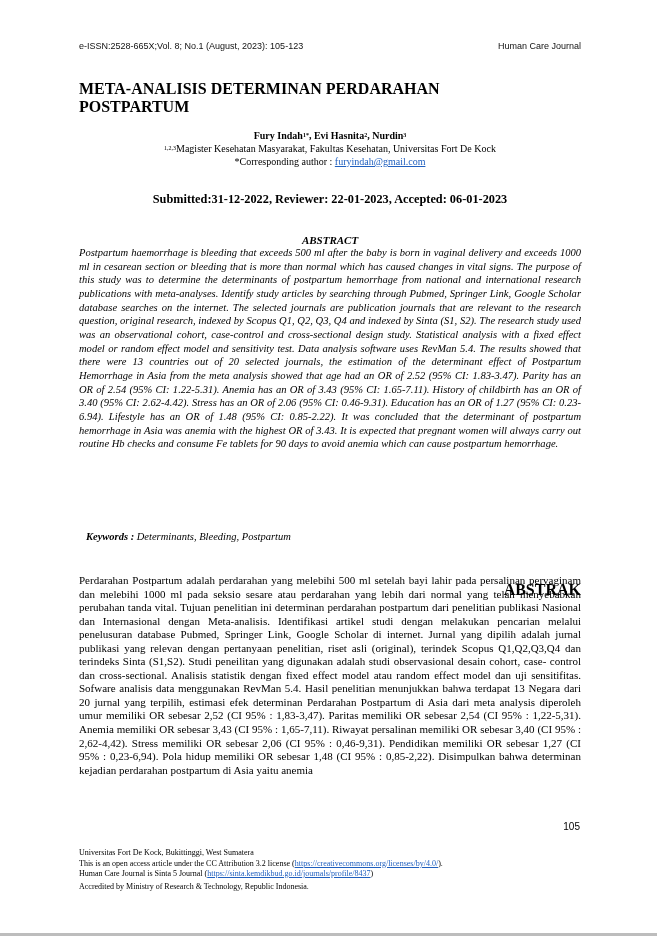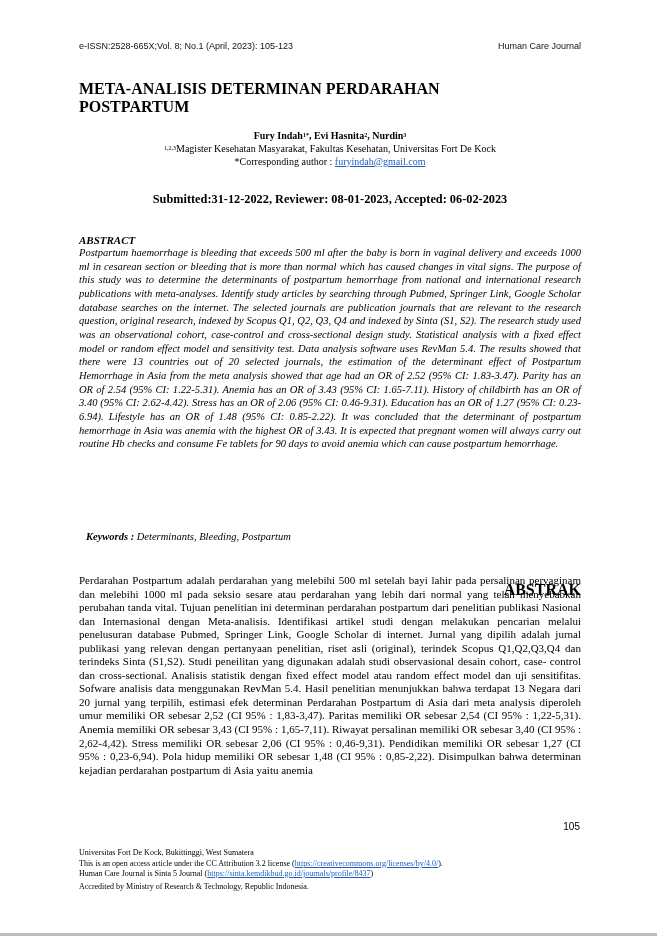--- a/index.html
+++ b/index.html
@@ -96,21 +96,21 @@
       text-align: center;
       font-weight: bold;
       font-size: 12.3px;
       line-height: 15px;
     }
     .abstract-heading {
       position: absolute;
       top: 234px;
       left: 79px;
       width: 502px;
-      text-align: left;
+      text-align: center;
       font-weight: bold;
       font-style: italic;
       font-size: 11px;
       line-height: 12px;
     }
     .abstract-body {
       position: absolute;
       top: 246px;
       left: 79px;
       width: 502px;
@@ -170,42 +170,42 @@
     }
     .footer div { white-space: nowrap; }
     .footer .gap { margin-top: 2px; }
   </style>
 </head>
 <body>
 
 <div class="page">
 
   <div class="running-header">
-    <span>e-ISSN:2528-665X;Vol. 8; No.1 (April, 2023): 105-123</span>
+    <span>e-ISSN:2528-665X;Vol. 8; No.1 (August, 2023): 105-123</span>
     <span>Human Care Journal</span>
   </div>
 
   <div class="title">
     <div>META-ANALISIS DETERMINAN PERDARAHAN</div>
     <div>POSTPARTUM</div>
   </div>
 
   <div class="authors">
     <span>Fury Indah</span><sup>1*</sup><span>, </span><span>Evi Hasnita</span><sup>2</sup><span>, </span><span>Nurdin</span><sup>3</sup>
   </div>
 
   <div class="affil">
     <sup>1,2,3</sup><span>Magister Kesehatan Masyarakat, Fakultas Kesehatan, Universitas Fort De Kock</span>
   </div>
 
   <div class="corr">
     <span>*Corresponding author : </span><a class="link">furyindah@gmail.com</a>
   </div>
 
-  <div class="dates">Submitted:31-12-2022, Reviewer: 08-01-2023, Accepted: 06-02-2023</div>
+  <div class="dates">Submitted:31-12-2022, Reviewer: 22-01-2023, Accepted: 06-01-2023</div>
 
   <div class="abstract-heading">ABSTRACT</div>
   <div class="abstract-body">Postpartum haemorrhage is bleeding that exceeds 500 ml after the baby is born in vaginal delivery and exceeds 1000 ml in cesarean section or bleeding that is more than normal which has caused changes in vital signs. The purpose of this study was to determine the determinants of postpartum hemorrhage from national and international research publications with meta-analyses. Identify study articles by searching through Pubmed, Springer Link, Google Scholar database searches on the internet. The selected journals are publication journals that are relevant to the research question, original research, indexed by Scopus Q1, Q2, Q3, Q4 and indexed by Sinta (S1, S2). The research study used was an observational cohort, case-control and cross-sectional design study. Statistical analysis with a fixed effect model or random effect model and sensitivity test. Data analysis software uses RevMan 5.4. The results showed that there were 13 countries out of 20 selected journals, the estimation of the determinant effect of Postpartum Hemorrhage in Asia from the meta analysis showed that age had an OR of 2.52 (95% CI: 1.83-3.47). Parity has an OR of 2.54 (95% CI: 1.22-5.31). Anemia has an OR of 3.43 (95% CI: 1.65-7.11). History of childbirth has an OR of 3.40 (95% CI: 2.62-4.42). Stress has an OR of 2.06 (95% CI: 0.46-9.31). Education has an OR of 1.27 (95% CI: 0.23-6.94). Lifestyle has an OR of 1.48 (95% CI: 0.85-2.22). It was concluded that the determinant of postpartum hemorrhage in Asia was anemia with the highest OR of 3.43. It is expected that pregnant women will always carry out routine Hb checks and consume Fe tablets for 90 days to avoid anemia which can cause postpartum hemorrhage.</div>
 
   <div class="keywords">
     <span class="kw-label">Keywords :</span><span> Determinants, Bleeding, Postpartum</span>
   </div>
 
   <div class="abstrak-heading">ABSTRAK</div>
   <div class="abstrak-body">Perdarahan Postpartum adalah perdarahan yang melebihi 500 ml setelah bayi lahir pada persalinan pervaginam dan melebihi 1000 ml pada seksio sesare atau perdarahan yang lebih dari normal yang telah menyebabkan perubahan tanda vital. Tujuan penelitian ini determinan perdarahan postpartum dari penelitian publikasi Nasional dan Internasional dengan Meta-analisis. Identifikasi artikel studi dengan melakukan pencarian melalui penelusuran database Pubmed, Springer Link, Google Scholar di internet. Jurnal yang dipilih adalah jurnal publikasi yang relevan dengan pertanyaan penelitian, riset asli (original), terindek Scopus Q1,Q2,Q3,Q4 dan terindeks Sinta (S1,S2). Studi peneilitan yang digunakan adalah studi observasional desain cohort, case- control dan cross-sectional. Analisis statistik dengan fixed effect model atau random effect model dan uji sensitifitas. Sofware analisis data menggunakan RevMan 5.4. Hasil penelitian menunjukkan bahwa terdapat 13 Negara dari 20 jurnal yang terpilih, estimasi efek determinan Perdarahan Postpartum di Asia dari meta analysis diperoleh umur memiliki OR sebesar 2,52 (CI 95% : 1,83-3,47). Paritas  memiliki OR sebesar 2,54 (CI 95% : 1,22-5,31). Anemia memiliki OR sebesar 3,43 (CI 95% : 1,65-7,11). Riwayat persalinan memiliki OR sebesar 3,40 (CI 95% : 2,62-4,42). Stress memiliki OR sebesar 2,06 (CI 95% : 0,46-9,31). Pendidikan memiliki OR sebesar 1,27 (CI 95% : 0,23-6,94). Pola hidup memiliki OR sebesar 1,48 (CI 95% : 0,85-2,22). Disimpulkan bahwa determinan kejadian perdarahan postpartum di Asia yaitu anemia</div>

